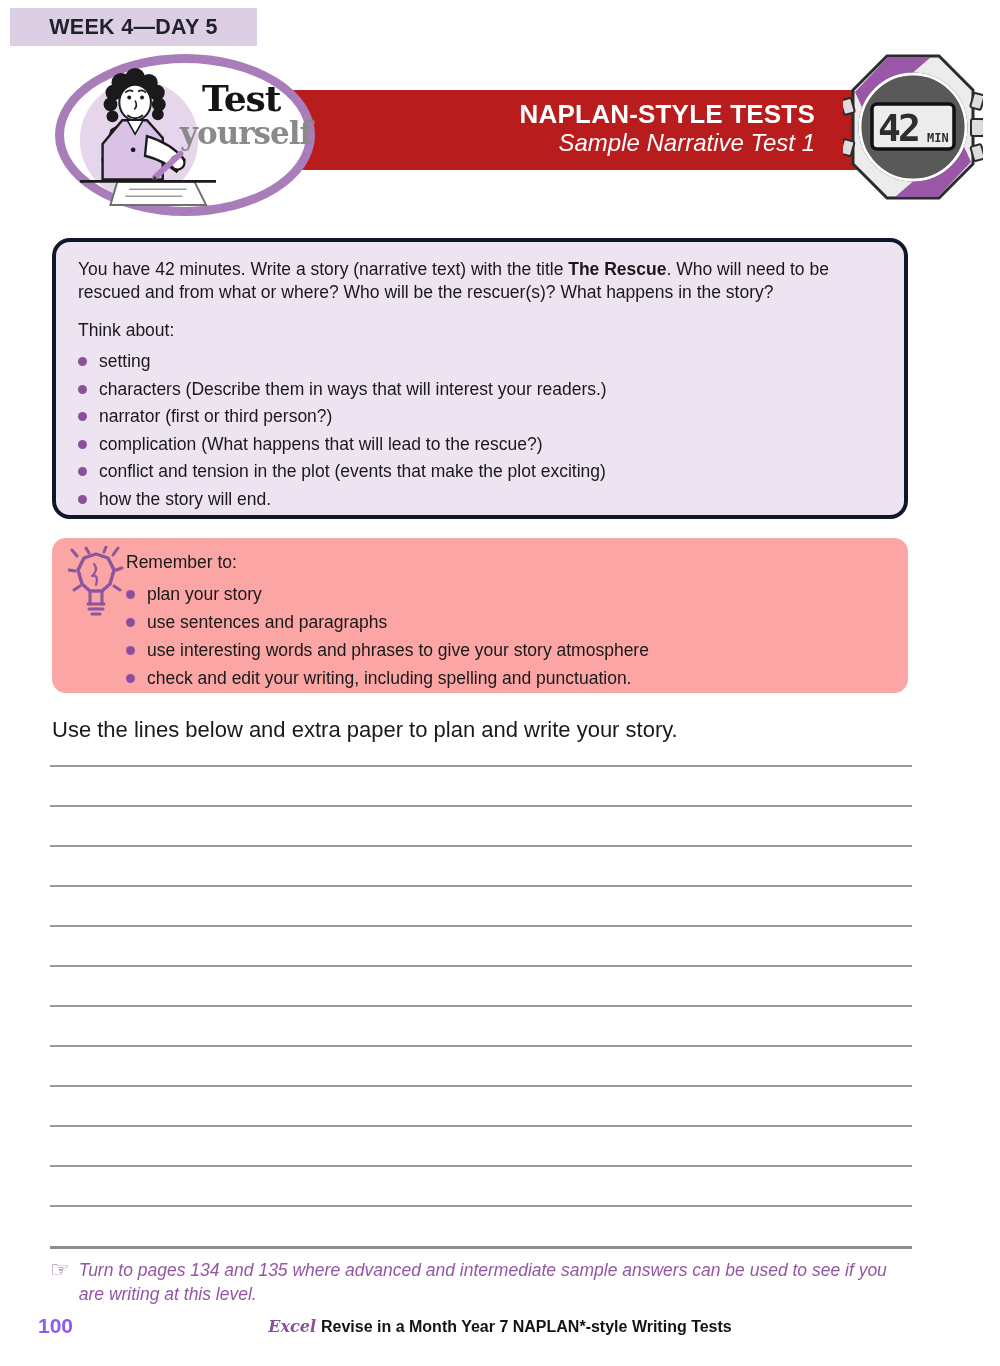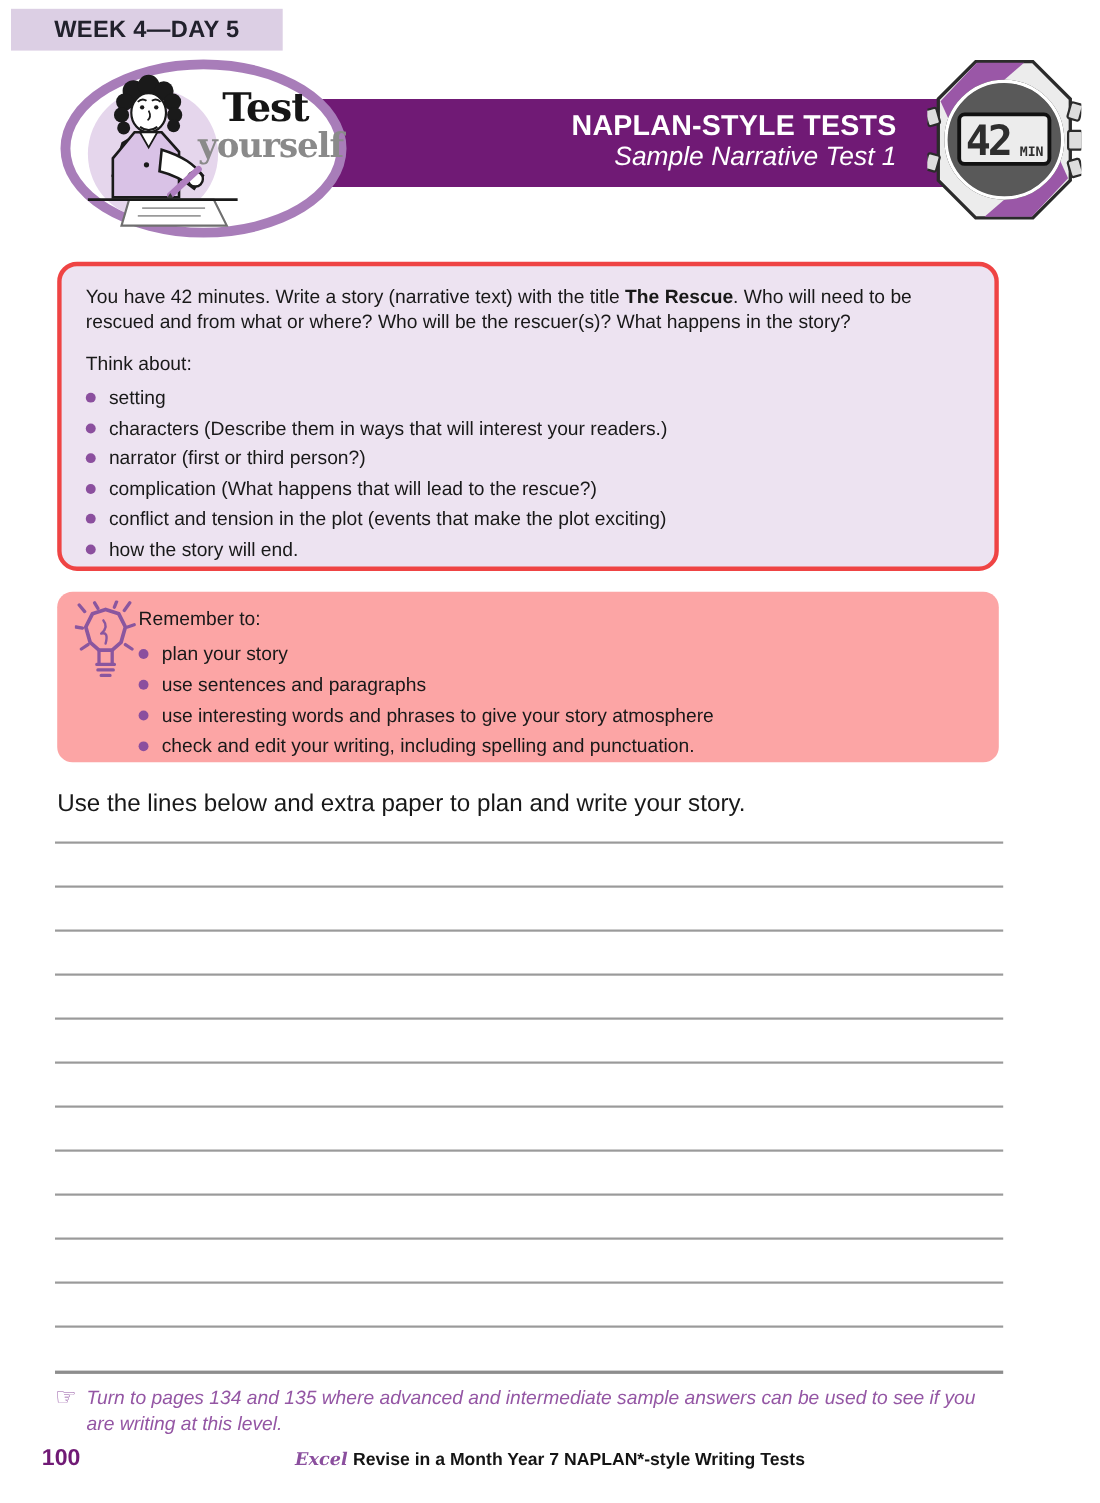--- a/index.html
+++ b/index.html
@@ -5,40 +5,40 @@
   html,body{margin:0;padding:0;background:#ffffff;}
   .page{position:relative;width:1000px;height:1366px;background:#ffffff;overflow:hidden;
         font-family:"Liberation Sans",sans-serif;color:#191919;}
 
   
   .week-badge{position:absolute;left:10px;top:8px;width:247px;height:38px;background:#dccfe4;
       display:flex;align-items:center;justify-content:center;font-weight:bold;font-size:21.5px;
       color:#21212c;letter-spacing:.3px;}
 
   
-  .banner{position:absolute;left:290px;top:90px;width:670px;height:80px;background:#701a75;
+  .banner{position:absolute;left:290px;top:90px;width:670px;height:80px;background:#b91c1c;
       color:#fff;text-align:right;box-sizing:border-box;padding:9px 145px 0 0;z-index:1;}
   .banner-title{font-weight:bold;font-size:26px;line-height:30px;letter-spacing:.2px;}
   .banner-subtitle{font-style:italic;font-size:24px;line-height:28px;}
 
   
   .logo-oval{position:absolute;left:55px;top:54px;width:260px;height:162px;background:#fff;
       border:9px solid #a87db9;border-radius:50%;box-sizing:border-box;z-index:2;}
   .logo-art{position:absolute;left:2px;top:2px;}
   .logo-test{position:absolute;left:138px;top:14px;font-family:"DejaVu Serif",serif;
       font-weight:bold;font-size:36px;color:#151515;letter-spacing:-1px;}
   .logo-yourself{position:absolute;left:116px;top:52px;font-family:"DejaVu Serif",serif;
       font-weight:bold;font-size:31px;color:#8a8a8a;letter-spacing:-1px;}
 
   
   .watch{position:absolute;left:843px;top:52px;width:140px;height:150px;z-index:3;}
 
   
   .task-box{position:absolute;left:52px;top:238px;width:856px;height:281px;box-sizing:border-box;
-      background:#ede3f1;border:4px solid #ef4444;border-radius:18px;padding:16px 22px 0 22px;
+      background:#ede3f1;border:4px solid #0f172a;border-radius:18px;padding:16px 22px 0 22px;
       font-size:17.5px;line-height:23px;}
   .task-intro b{font-weight:bold;}
   .think-label{margin-top:15px;}
   ul.blist{list-style:none;margin:6px 0 0 0;padding:0;}
   ul.blist li{display:flex;align-items:center;height:27.5px;}
   .blt{width:9px;height:9px;border-radius:50%;background:#8b4f9e;margin-right:12px;flex:none;}
 
   
   .remember-box{position:absolute;left:52px;top:538px;width:856px;height:155px;background:#fca5a5;
       border-radius:14px;font-size:17.5px;line-height:23px;}
@@ -51,21 +51,21 @@
   .writing-lines{position:absolute;left:50px;top:765px;width:862px;}
   .wline{height:0;border-top:2px solid #9a9a9a;margin-bottom:38px;}
   .separator{position:absolute;left:50px;top:1246px;width:862px;height:0;border-top:3px solid #8d8d8d;}
 
   
   .note{position:absolute;left:50px;top:1258px;display:flex;color:#9456a4;}
   .note-icon{font-size:22px;line-height:24px;margin-right:9px;flex:none;}
   .note-text{width:810px;font-style:italic;font-size:17.5px;line-height:24px;}
 
   
-  .page-number{position:absolute;left:38px;top:1314px;font-size:21px;font-weight:bold;color:#701a75;}
+  .page-number{position:absolute;left:38px;top:1314px;font-size:21px;font-weight:bold;color:#8b5cf6;}
   .footer-line{position:absolute;left:0;top:1317px;width:1000px;text-align:center;font-size:16px;
       font-weight:bold;color:#141414;}
   .brand{font-family:"DejaVu Serif",serif;font-style:italic;font-weight:bold;color:#8b4f9e;margin-right:5px;}
 </style>
 </head>
 <body>
 
 <div class="page">
 
   <div class="week-badge">WEEK 4—DAY 5</div>

